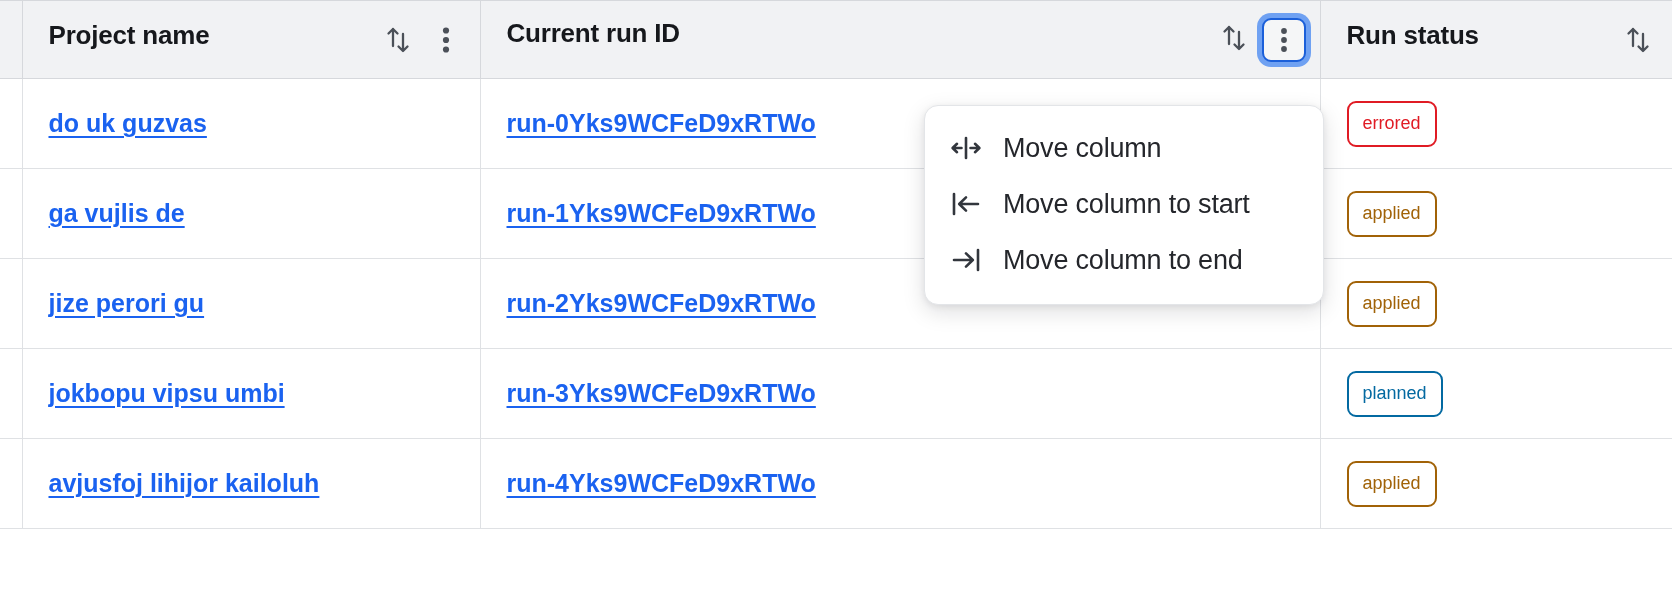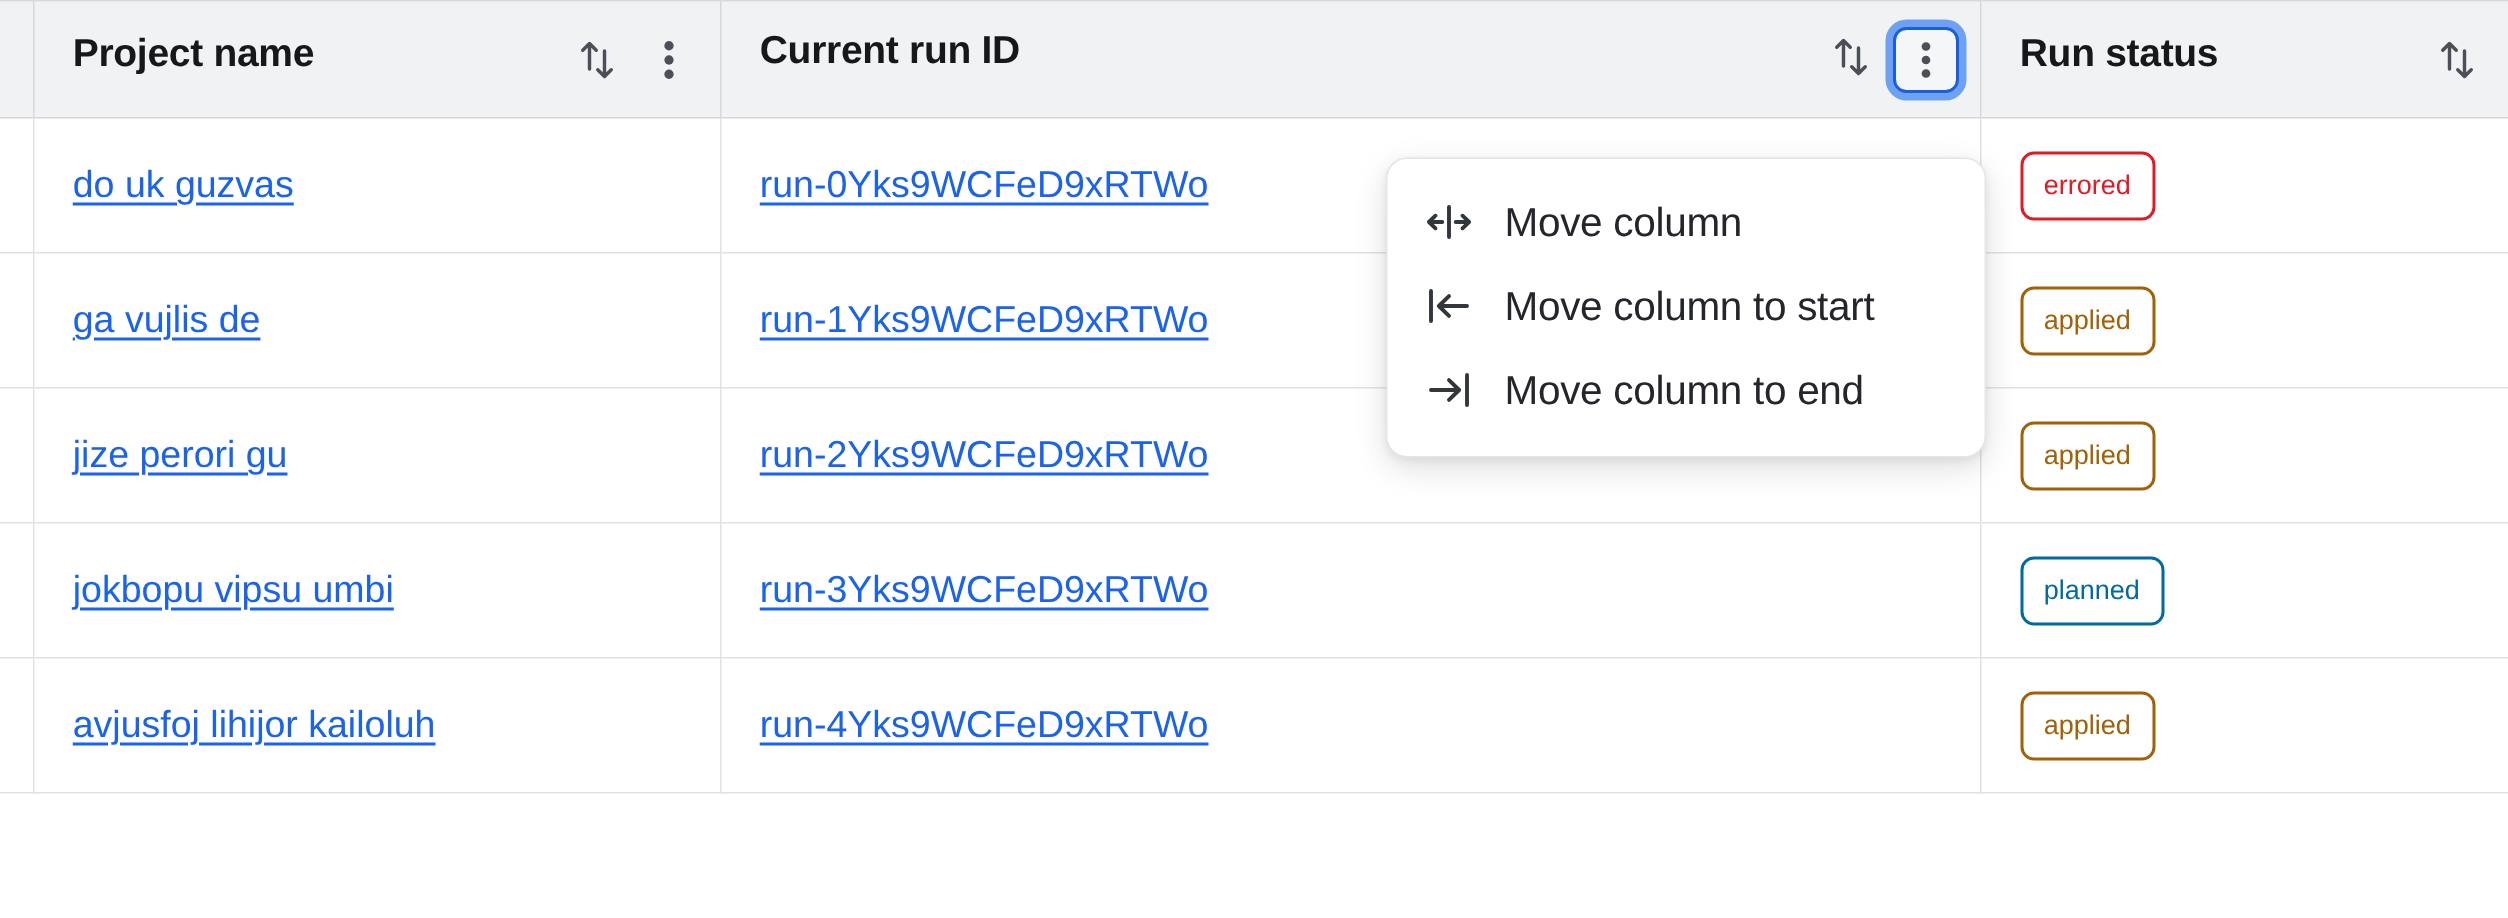--- a/index.html
+++ b/index.html
@@ -101,20 +101,21 @@
   }
 
   a.cell-link {
     font-size: 25px;
     color: #1a62f0;
     text-decoration: underline;
     text-underline-offset: 4px;
     text-decoration-thickness: 2px;
     white-space: nowrap;
     cursor: pointer;
+    font-weight: bold;
   }
   a.cell-link.mono-ish { letter-spacing: 0px; text-align: right; }
 
   .badge {
     display: inline-block;
     font-size: 18px;
     line-height: 1;
     padding: 11px 14px 13px;
     border-radius: 9px;
     border: 2px solid currentColor;

